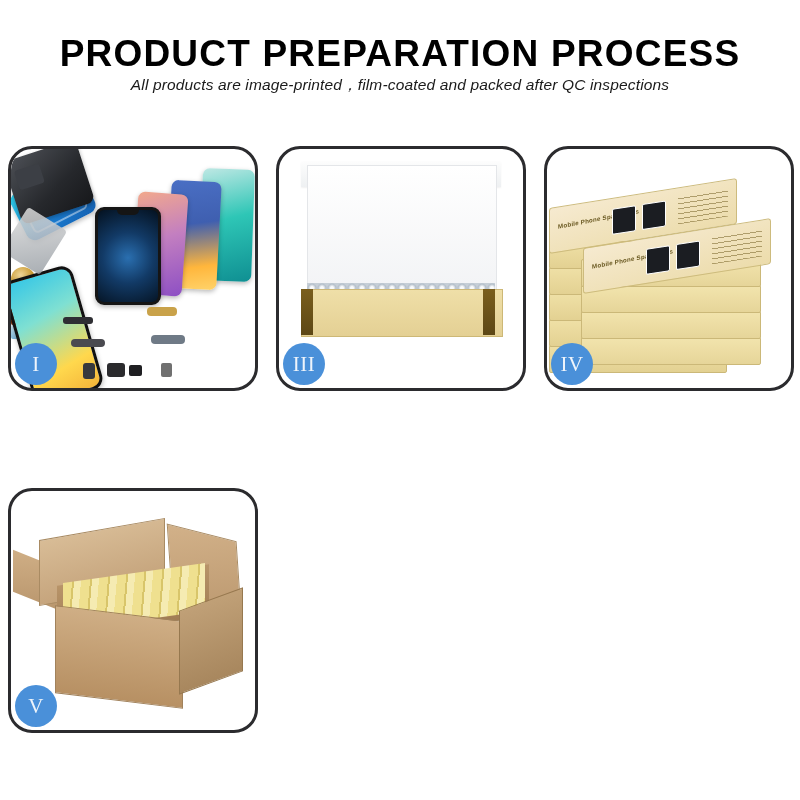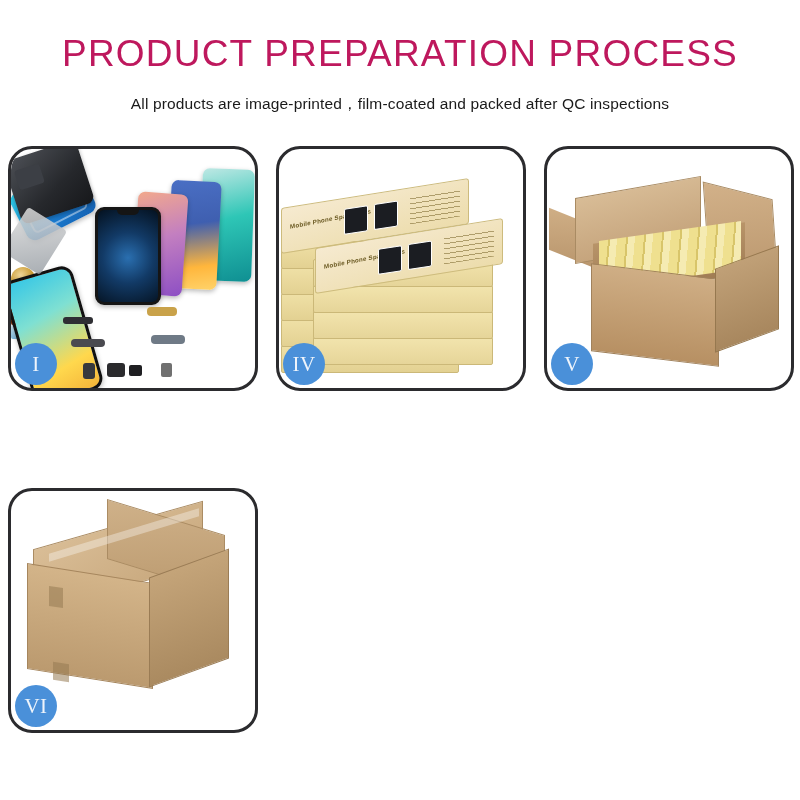--- a/index.html
+++ b/index.html
@@ -5,26 +5,26 @@
   html,body{margin:0;padding:0;}
   body{
     width:800px;height:800px;
     background:#ffffff;
     font-family:"Liberation Sans", sans-serif;
     overflow:hidden;
     position:relative;
   }
   .header{ text-align:center; padding-top:34px; }
   .title{
-    font-size:37px; font-weight:400; letter-spacing:1.2px;
-    color:#be185d; line-height:1.1; white-space:nowrap;
+    font-size:37px; font-weight:700; letter-spacing:1.2px;
+    color:#000000; line-height:1.1; white-space:nowrap;
   }
   .subtitle{
-    font-size:15.5px; color:#1a1a1a; margin-top:19px;
-    letter-spacing:.15px; white-space:nowrap;
+    font-size:15.5px; color:#1a1a1a; margin-top:0;
+    letter-spacing:.15px; white-space:nowrap;font-style:italic;
   }
   .grid{
     position:absolute; left:8px; top:146px;
     width:786px; height:590px;
     display:grid;
     grid-template-columns:repeat(3,250px);
     grid-template-rows:245px 245px;
     column-gap:18px; row-gap:97px;
   }
   .panel{
@@ -223,20 +223,33 @@
         <div class="part p-sq2"></div>
         <div class="part p-sp"></div>
         <div class="part p-cam"></div>
         <div class="p-small"></div>
       </div>
     </div>
     <div class="badge">I</div>
   </div>
 
 
+  <div class="panel">
+    <div class="panel-inner">
+      <div class="stage">
+        <div class="w-lid-top"></div>
+        <div class="w-lid"></div>
+        <div class="w-fill"></div>
+        <div class="w-body"></div>
+        <div class="w-side"></div>
+        <div class="w-side r"></div>
+      </div>
+    </div>
+    <div class="badge">III</div>
+  </div>
 
   <div class="panel">
     <div class="panel-inner">
       <div class="stage">
         <div class="stk b1"></div>
         <div class="stk b2"></div>
         <div class="stk b3"></div>
         <div class="stk b4"></div>
         <div class="stk b5"></div>
         <div class="stk2 c1"></div>
@@ -268,28 +281,14 @@
         <div class="c-flapR"></div>
         <div class="c-inner"></div>
         <div class="c-yel"></div>
         <div class="c-front"></div>
         <div class="c-right"></div>
       </div>
     </div>
     <div class="badge">V</div>
   </div>
 
-  <div class="panel">
-    <div class="panel-inner">
-      <div class="stage">
-        <div class="s-top"></div>
-        <div class="s-top2"></div>
-        <div class="s-seam"></div>
-        <div class="s-front"></div>
-        <div class="s-side"></div>
-        <div class="s-tape"></div>
-        <div class="s-tape2"></div>
-      </div>
-    </div>
-    <div class="badge">VI</div>
-  </div>
 
 </div>
 
 </body></html>

